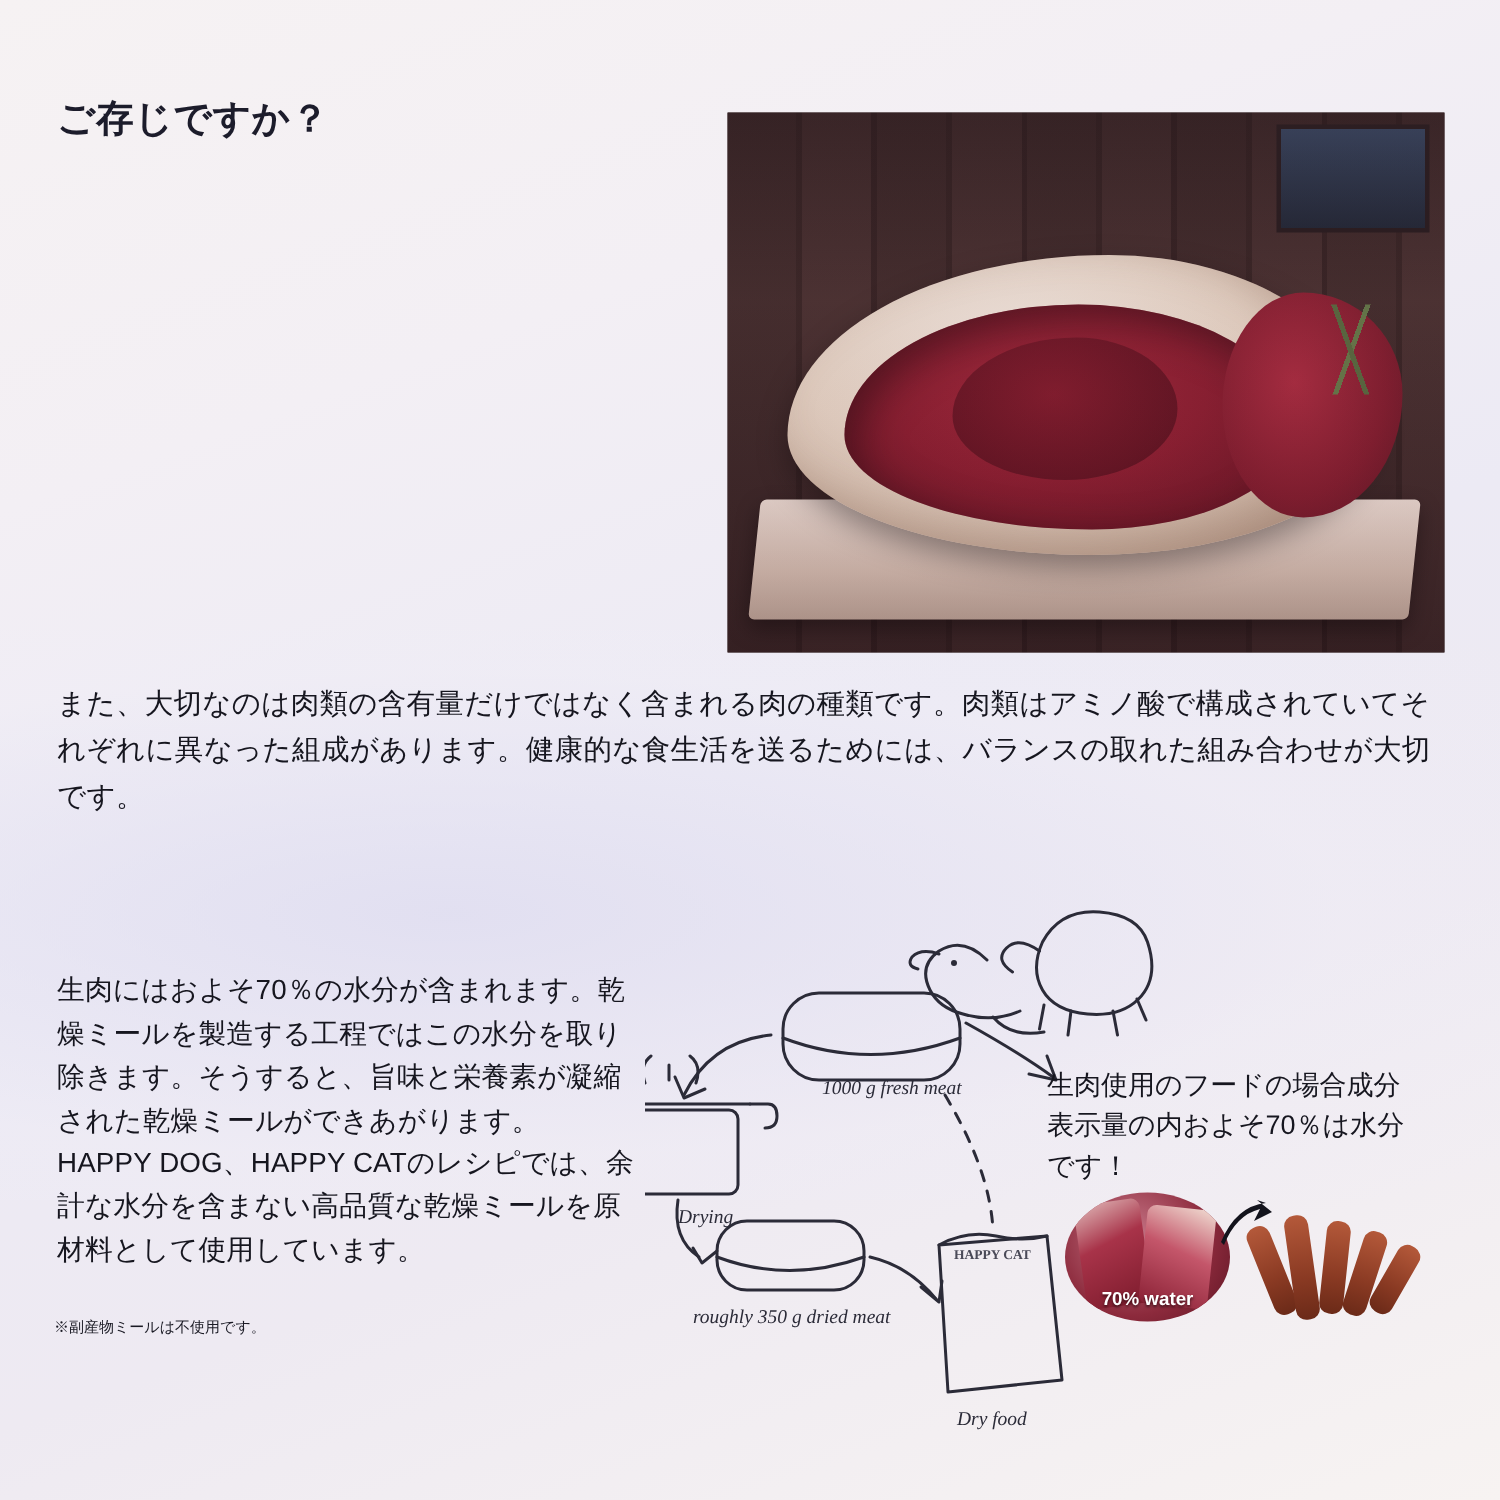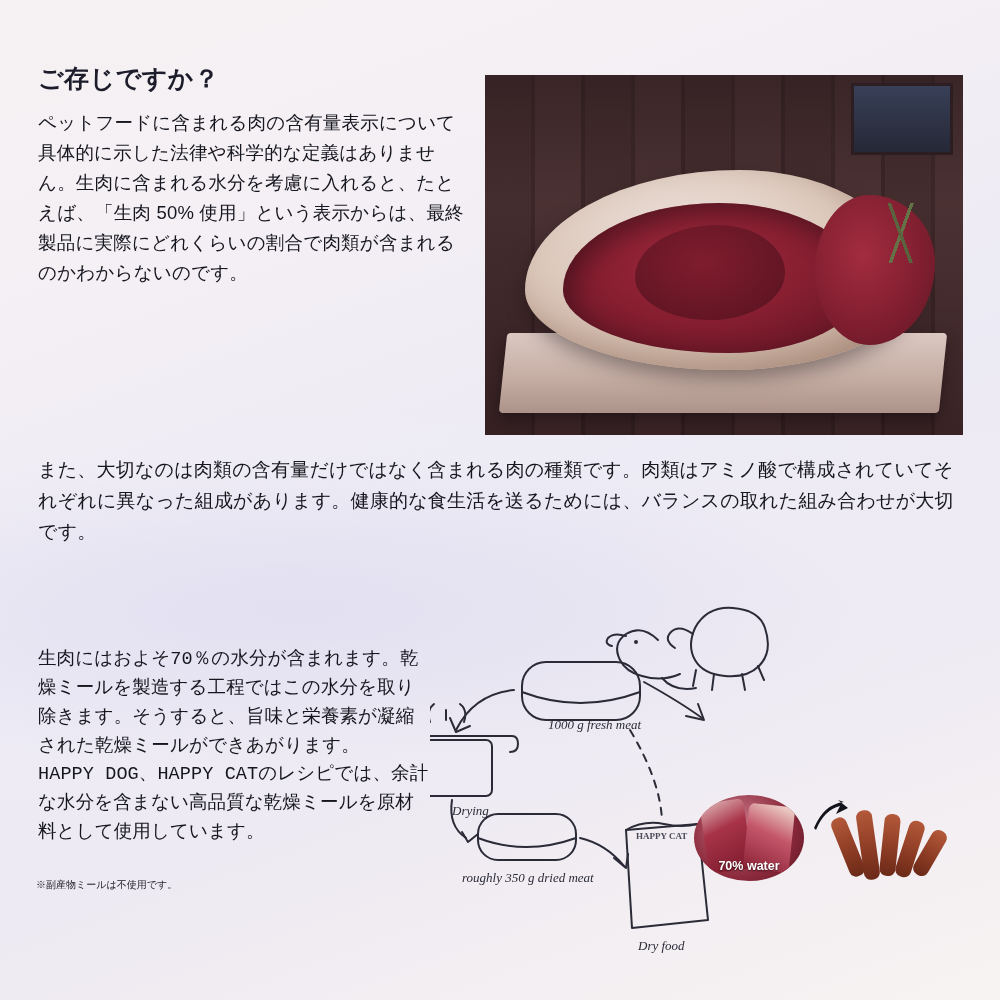--- a/index.html
+++ b/index.html
@@ -174,21 +174,21 @@
   .bottom-col {
     position: absolute;
     left: 38px;
     top: 86px;
     width: 392px;
     font-size: 18.5px;
     line-height: 1.56;
     color: #16161f;
     letter-spacing: 0.1px;
   }
-  .bottom-col p { margin: 0; font-family: Liberation Mono, monospace; }
+  .bottom-col p { margin: 0; }
   .footnote {
     position: absolute;
     left: 36px;
     top: 318px;
     font-size: 10px;
     color: #1a1a24;
   }
 
   
   .diagram {
@@ -206,21 +206,21 @@
     top: 140px;
     width: 250px;
     font-size: 18px;
     line-height: 1.5;
     color: #16161f;
   }
   .note-right p { margin: 0; }
 
   .water-photo {
     position: absolute;
-    left: 264px;
+    left: 280px;
     top: 225px;
     width: 110px;
     height: 86px;
     border-radius: 50%;
     overflow: hidden;
     background: radial-gradient(circle at 40% 35%, #c9798a 0%, #8c2a3c 60%, #5d1524 100%);
   }
   .water-photo .strip {
     position: absolute; left: 10px; top: 6px; width: 44px; height: 70px;
     background: linear-gradient(160deg,#e0b7b7 0%, #a83349 40%, #7c1b2c 100%);
@@ -276,21 +276,20 @@
 </head>
 <body>
 
 <div id="page">
 
   <div class="top-section">
 
     <div class="heading">ご存じですか？</div>
 
     <div class="intro-col">
-      <p>ペットフードに含まれる肉の含有量表示について具体的に示した法律や科学的な定義はありません。生肉に含まれる水分を考慮に入れると、たとえば、「生肉 50% 使用」という表示からは、最終製品に実際にどれくらいの割合で肉類が含まれるのかわからないのです。</p>
     </div>
 
     <div class="photo">
       <div class="wood"></div>
       <div class="wood-dark"></div>
       <div class="window"></div>
       <div class="board"></div>
       <div class="fat"></div>
       <div class="meat-main"></div>
       <div class="meat-eye"></div>
@@ -371,20 +370,23 @@
           <path d="M200 160 q30 50 32 90" stroke-dasharray="7 7"></path>
         </g>
       </svg>
 
       <div class="dia-label" style="left:118px; top:147px;">1000 g fresh meat</div>
       <div class="dia-label" style="left:22px; top:233px;">Drying</div>
       <div class="dia-label" style="left:32px; top:300px;">roughly 350 g dried meat</div>
       <div class="dia-label" style="left:208px; top:368px;">Dry food</div>
       <div class="dia-label" style="left:206px; top:261px; font-size:9px; font-style:normal; font-weight:bold; color:#4a4a58;">HAPPY CAT</div>
 
+      <div class="note-right">
+        <p>生肉使用のフードの場合成分表示量の内およそ70％は水分です！</p>
+      </div>
 
       <div class="water-photo">
         <div class="strip"></div>
         <div class="strip2"></div>
         <div class="water-label">70% water</div>
       </div>
 
       <svg style="position:absolute; left:382px; top:228px;" width="36" height="40" viewBox="0 0 36 40">
         <path d="M2 30 q10 -24 30 -26 l-6 -2 l10 8 l-12 6 l4 -8 q-16 4 -24 24 z" fill="#13131c"></path>
       </svg>

